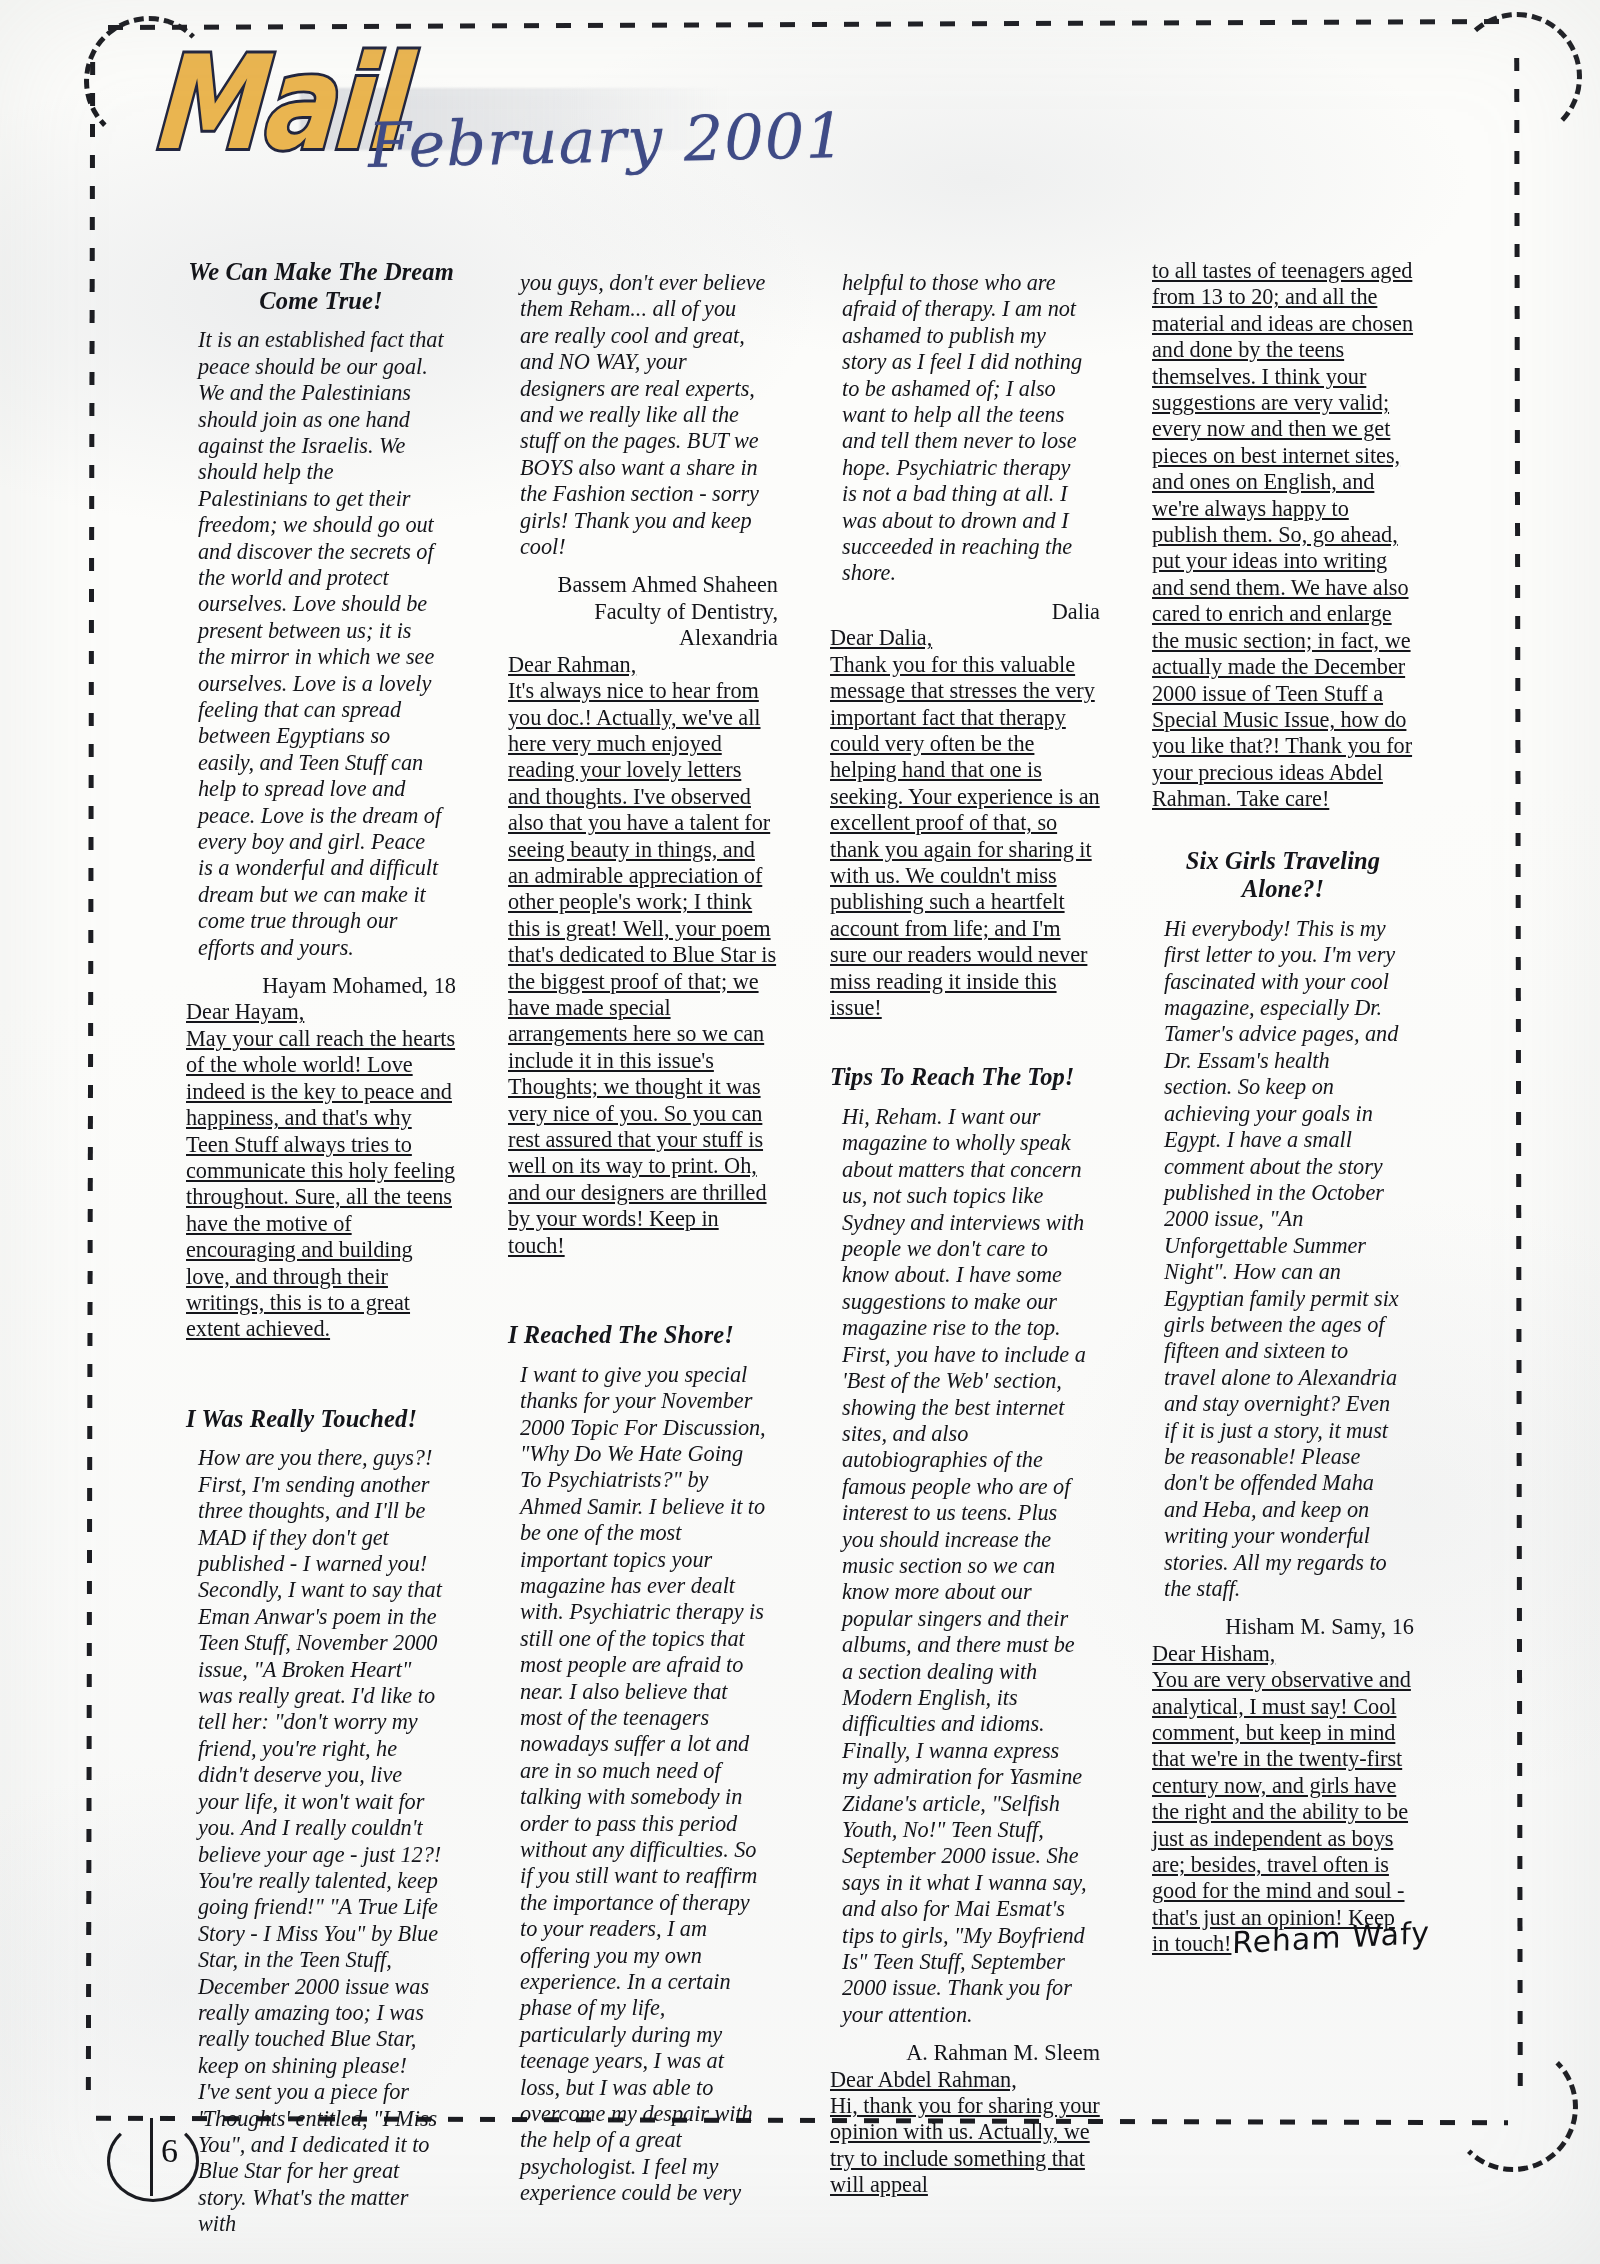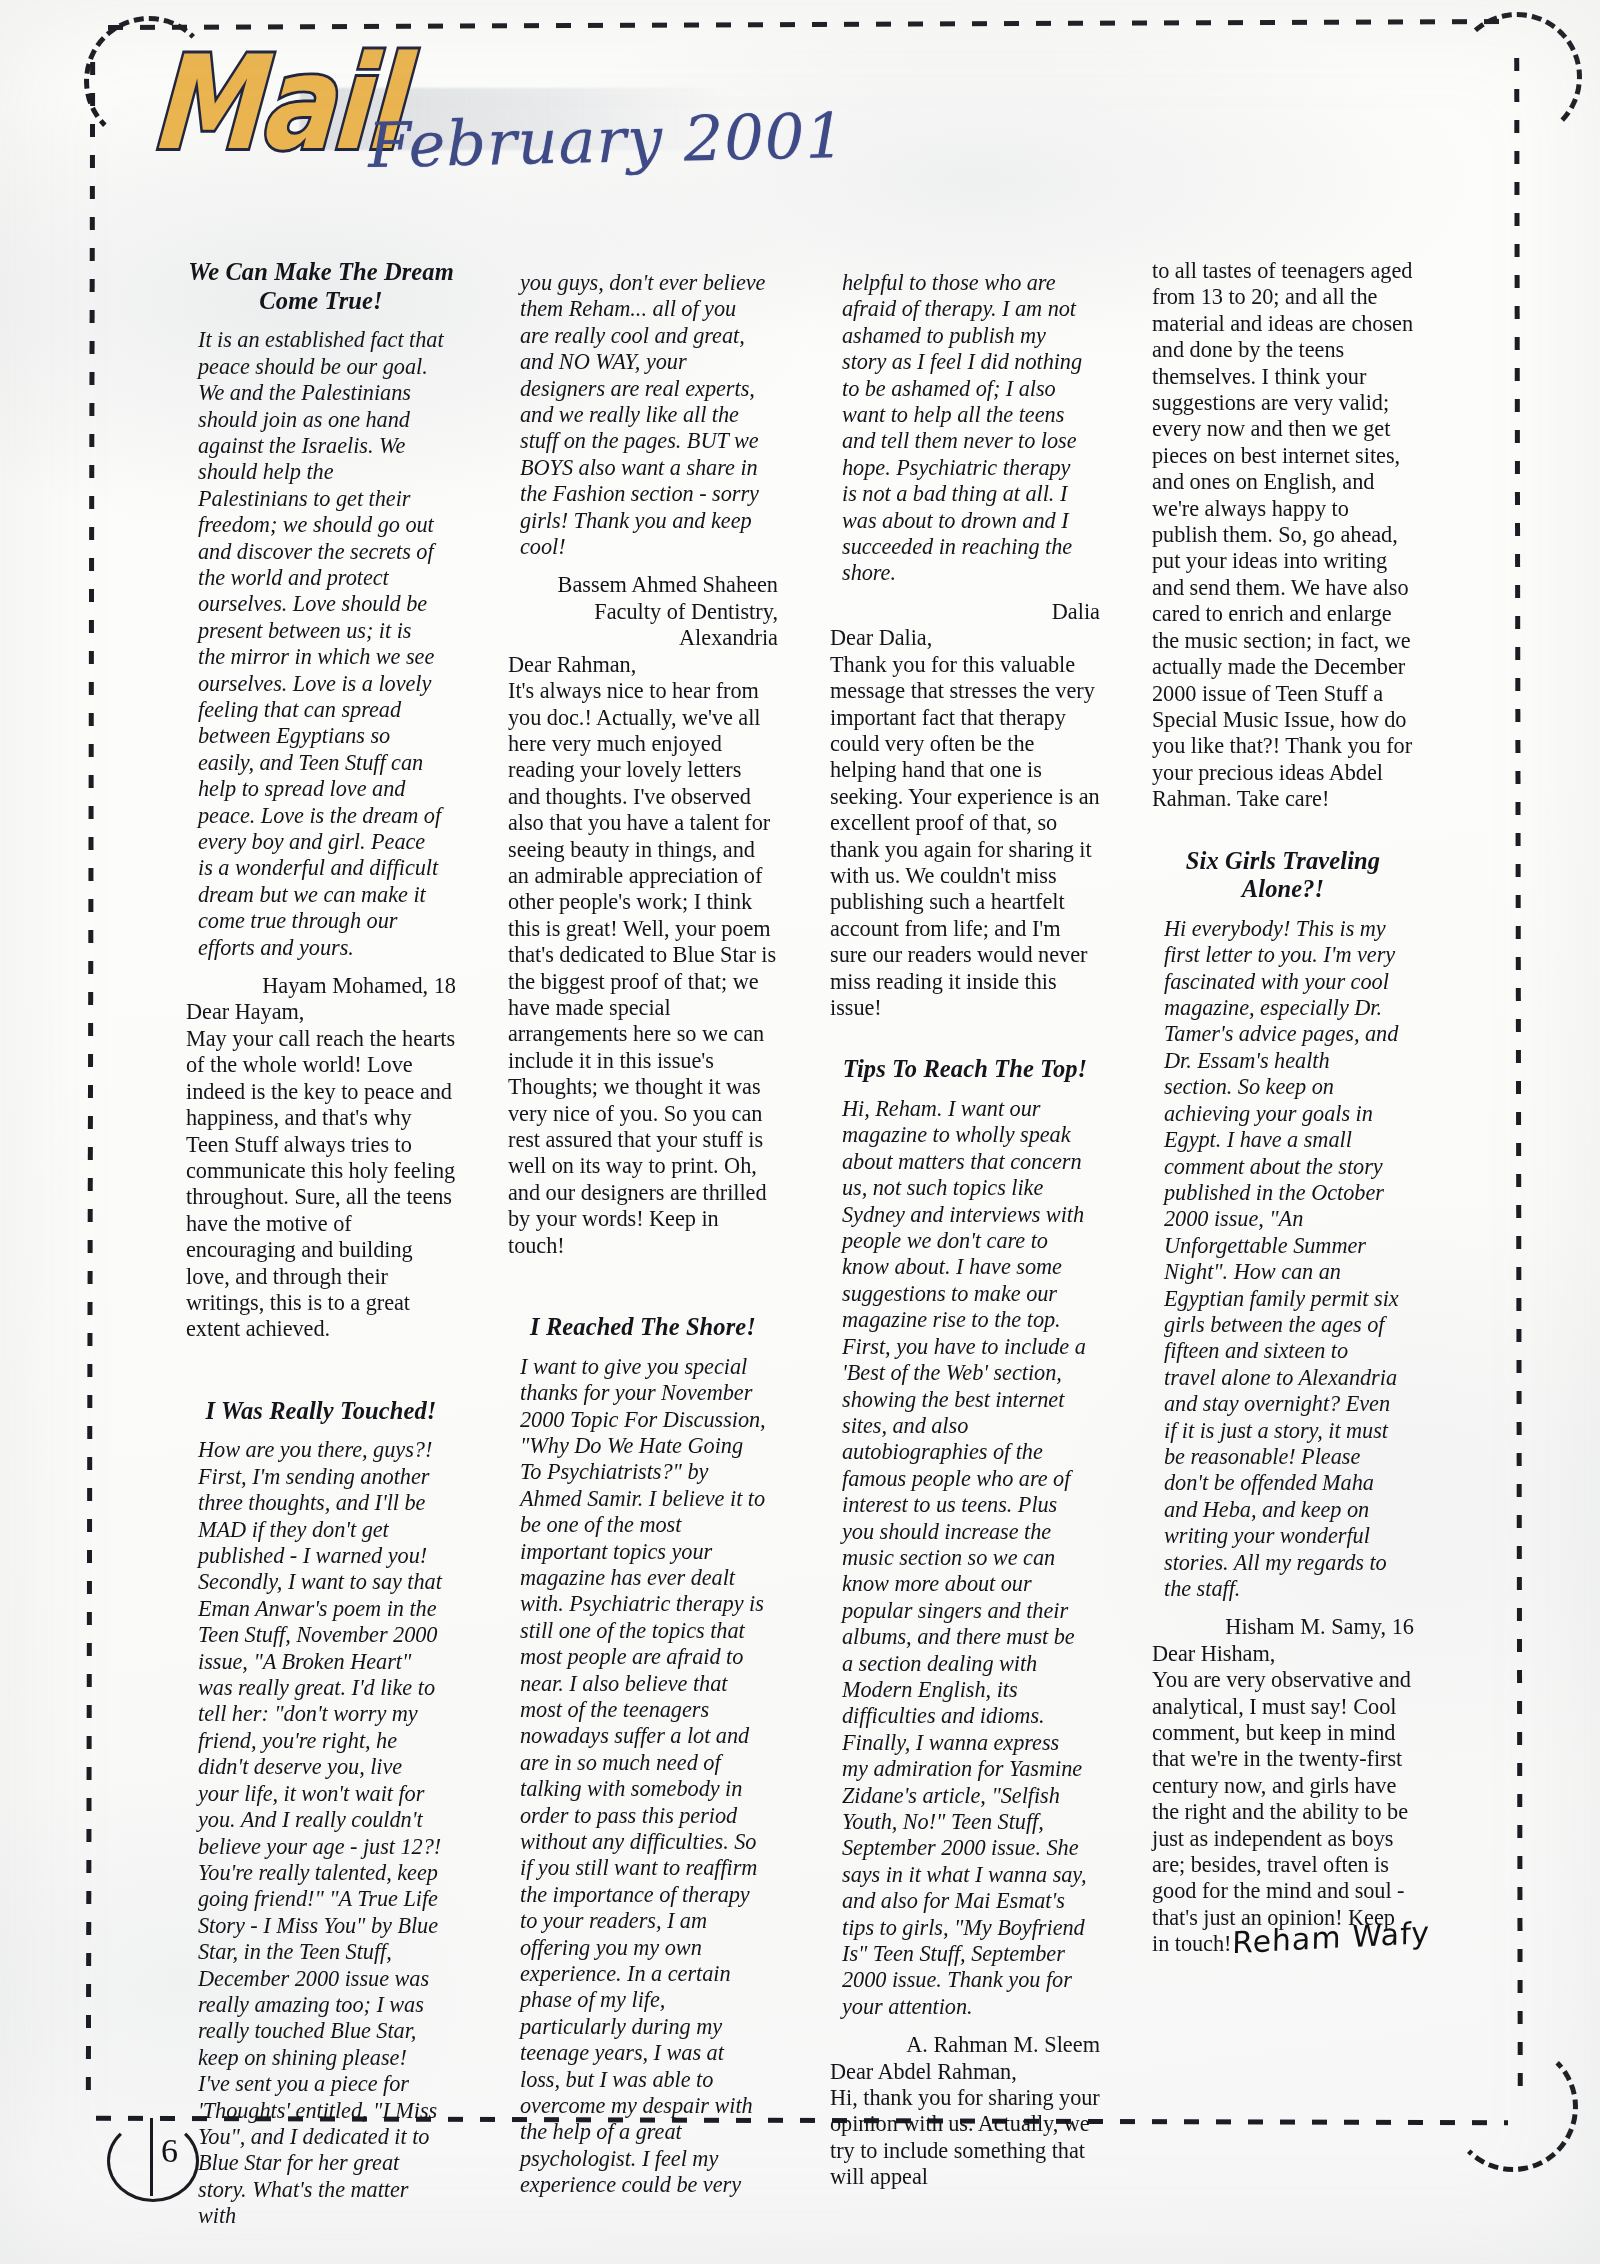--- a/index.html
+++ b/index.html
@@ -126,39 +126,40 @@
   .headline {
     font-family: "Liberation Serif", "DejaVu Serif", serif;
     font-weight: 700;
     font-style: italic;
     font-size: 24.5px;
     line-height: 1.17;
     text-align: center;
     margin: 0 0 2px 0;
     letter-spacing: .1px;
   }
-  .headline.left-aligned { text-align: center; }
+  .headline.left-aligned { text-align: left; margin-top: 8px; }
 
   .letter {
     font-family: "Liberation Serif", "DejaVu Serif", serif;
     font-style: italic;
     font-size: 22.3px;
     line-height: 1.185;
     margin: 12px;
     text-align: left;
     letter-spacing: -.05px;
   }
   .reply {
     font-family: "Liberation Serif", "DejaVu Serif", serif;
     font-style: normal;
     font-size: 22.3px;
     line-height: 1.185;
     margin: 0;
     text-align: left;
     letter-spacing: -.05px;
+    text-decoration: underline;
   }
   .sig {
     font-family: "Liberation Serif", "DejaVu Serif", serif;
     font-size: 22.3px;
     line-height: 1.185;
     margin: 0;
     text-align: right;
   }
   .gap-md { height: 34px; }
   .gap-lg { height: 54px; }

